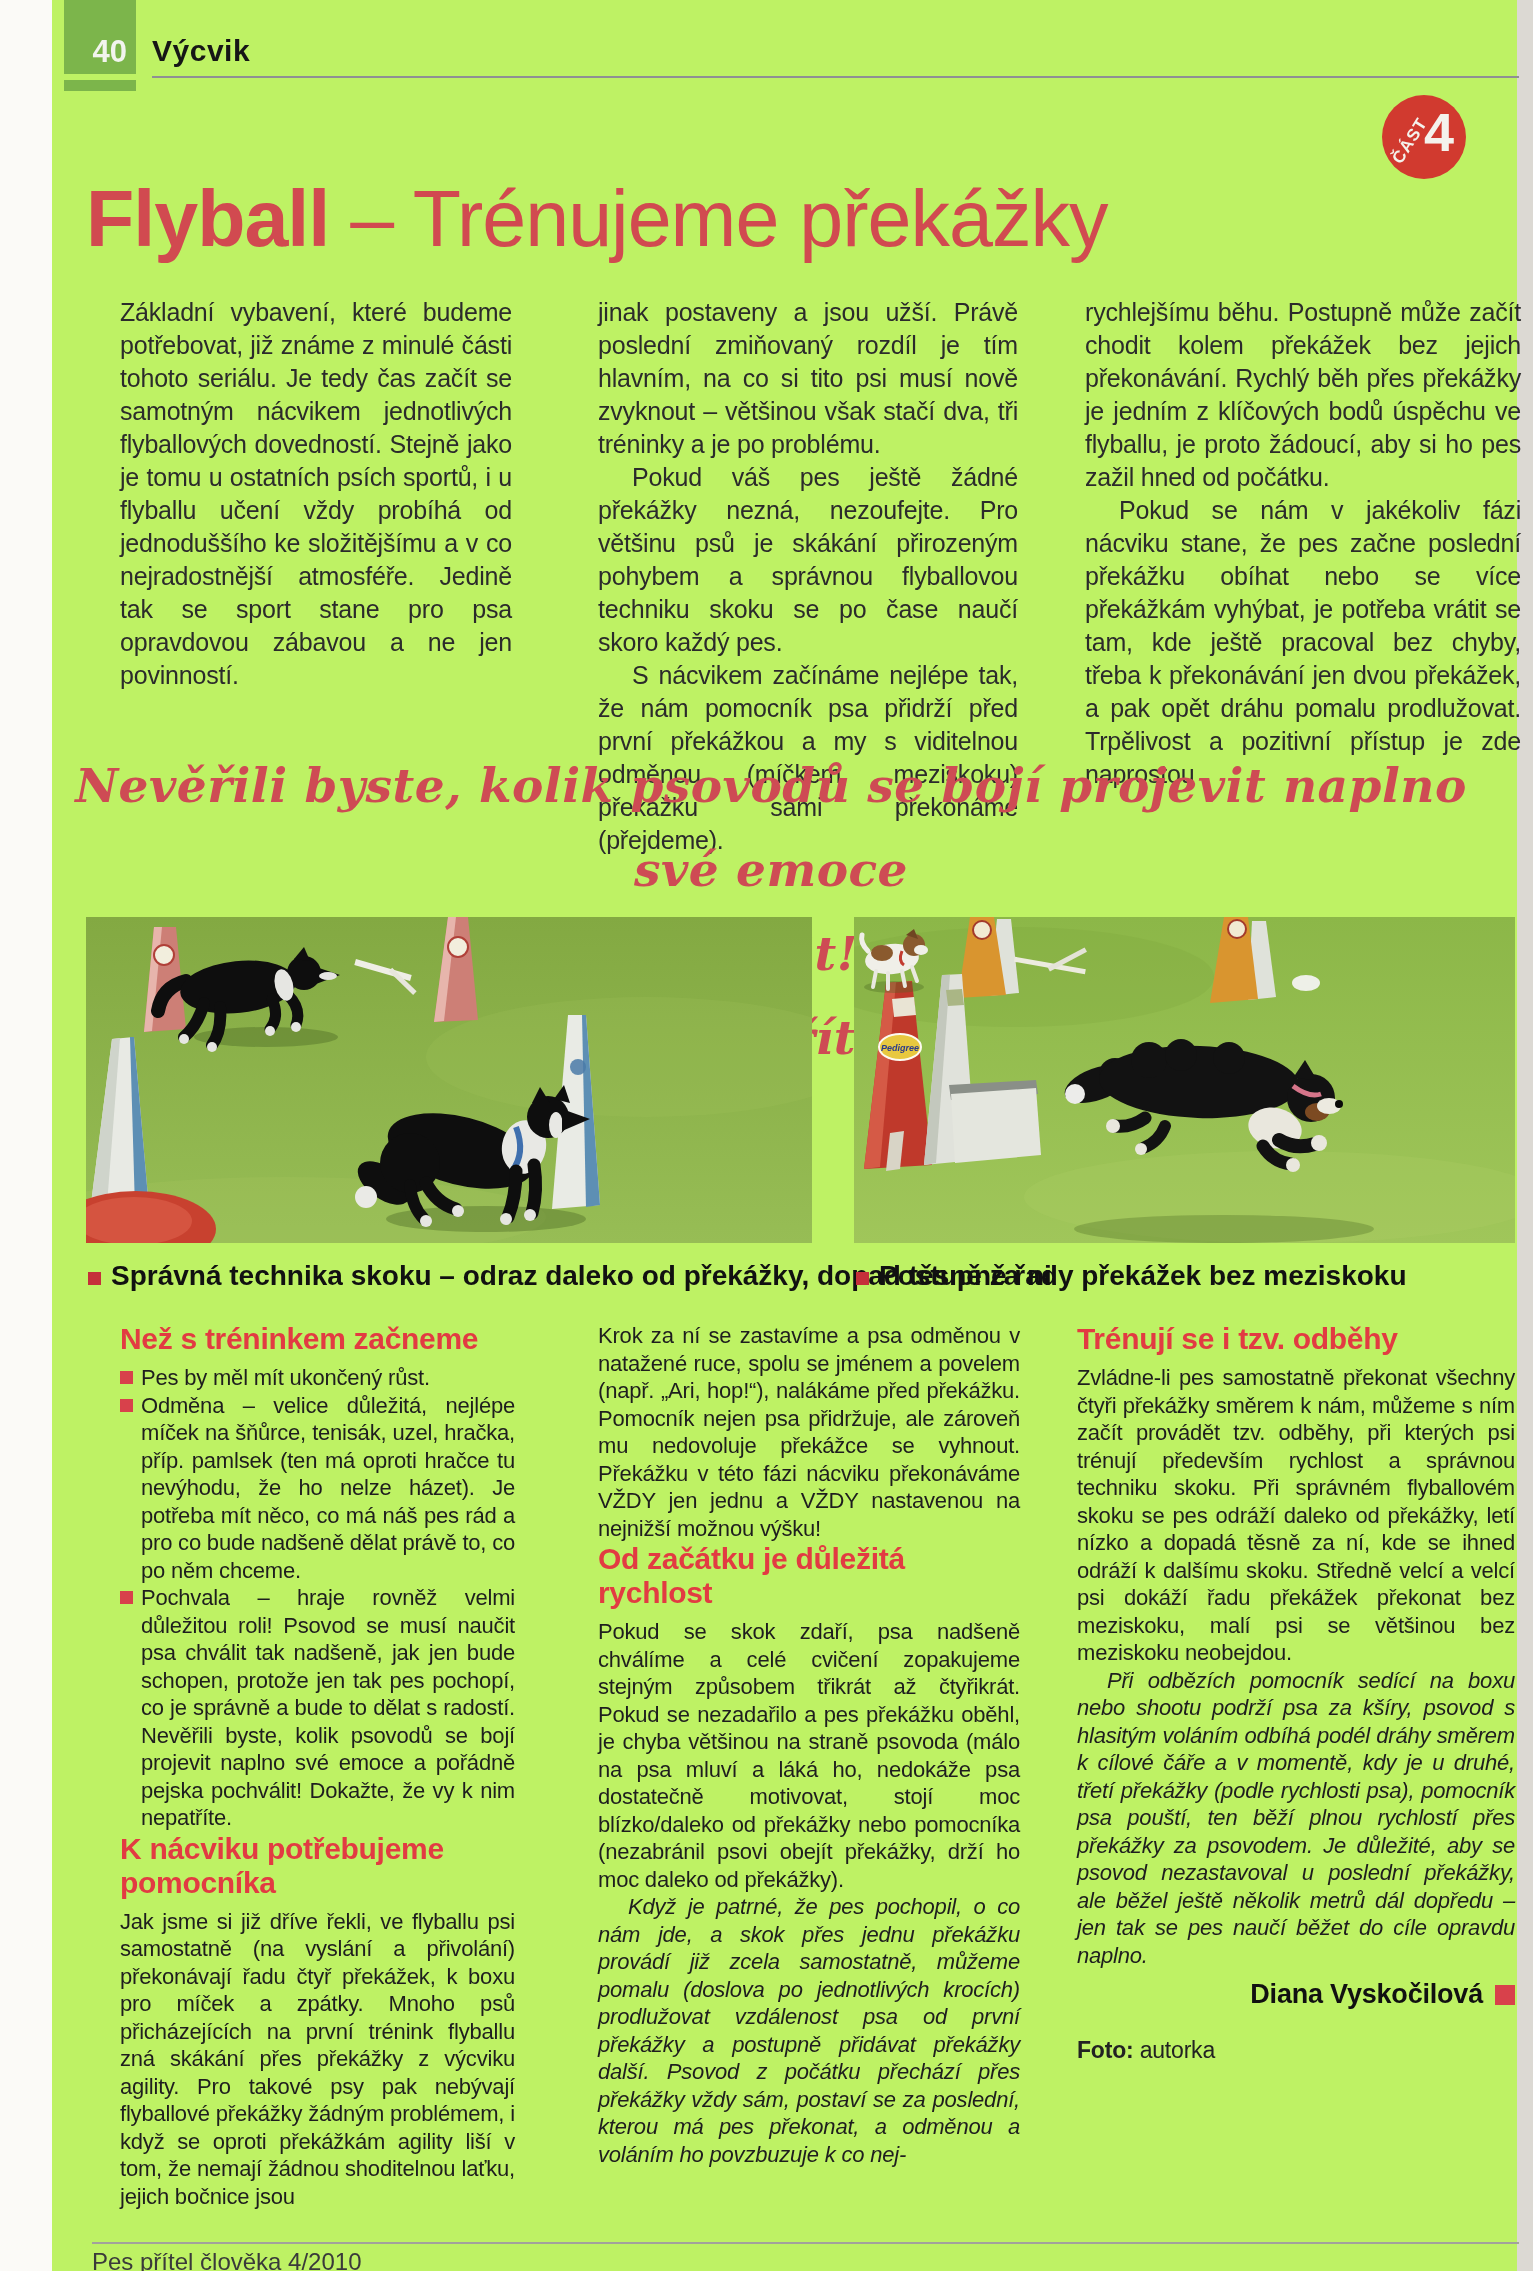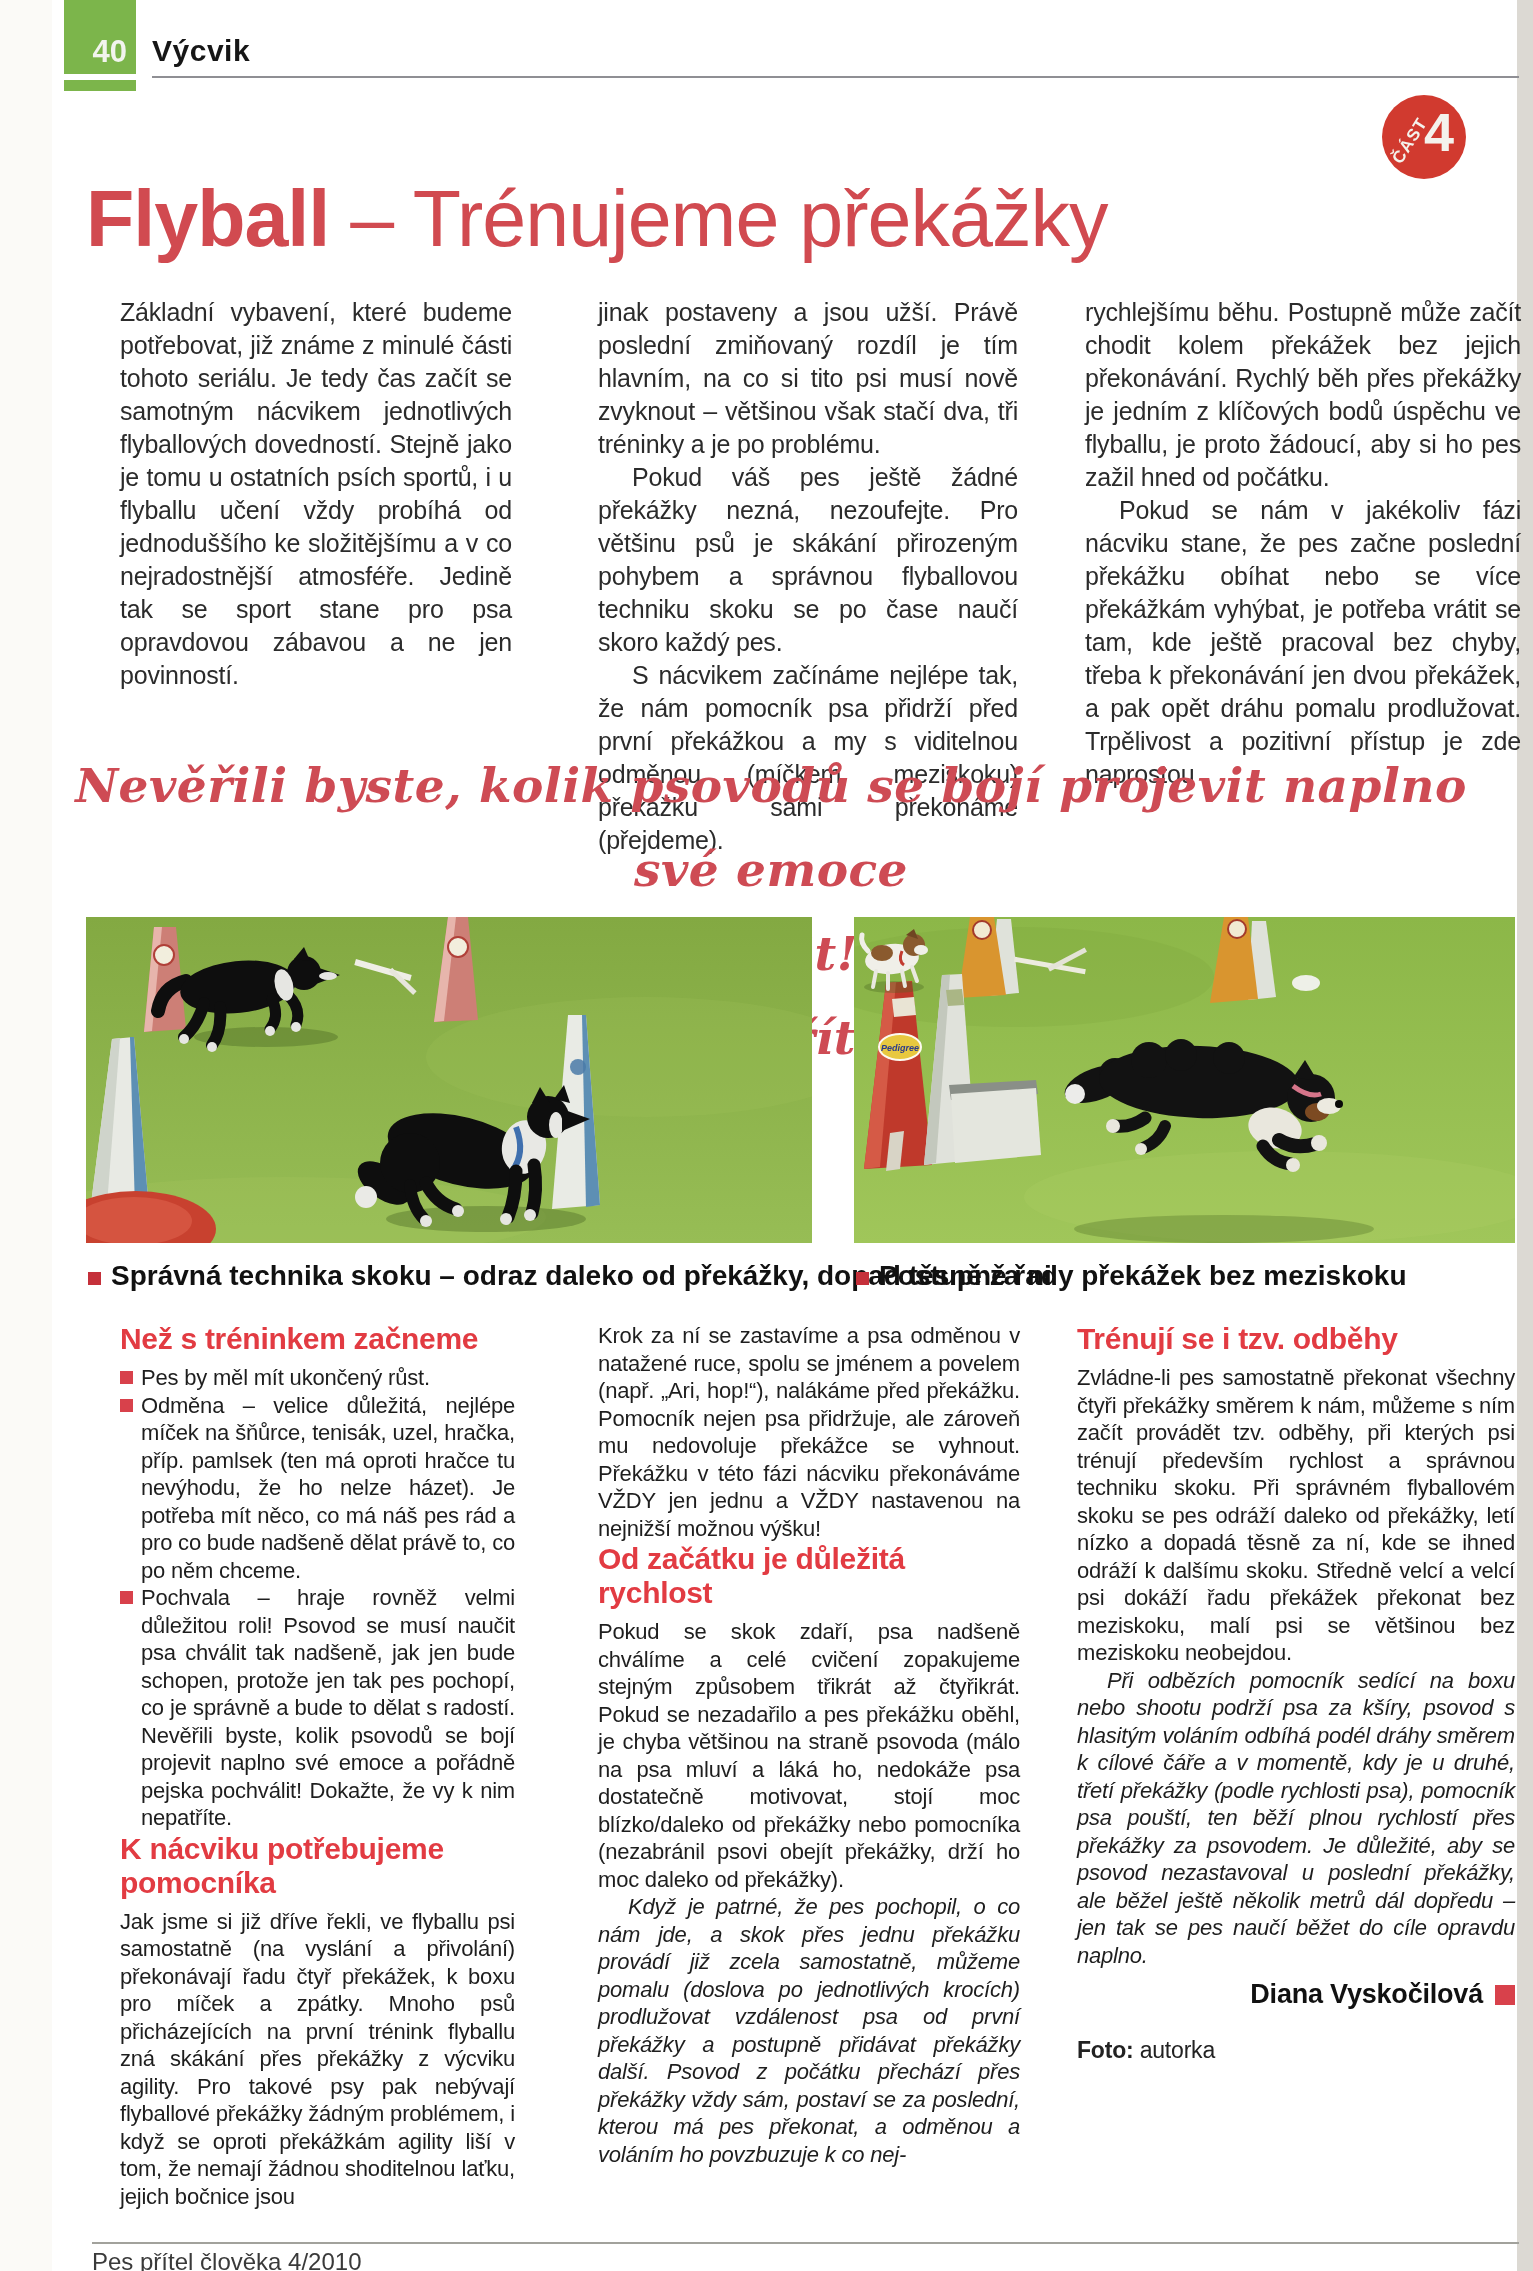--- a/index.html
+++ b/index.html
@@ -1,16 +1,16 @@
 <!DOCTYPE html>
 <html lang="cs"><head>
 <meta charset="utf-8">
 <style>
   html,body{margin:0;padding:0;background:#c9c6c0;}
-  #page{position:relative;width:1533px;height:2271px;background:#ffffff;overflow:hidden;
+  #page{position:relative;width:1533px;height:2271px;background:#bef264;overflow:hidden;
         font-family:"Liberation Sans",sans-serif;color:#222;}
   .scan-left{position:absolute;left:0;top:0;width:52px;height:2271px;background:#fbfaf7;}
   .scan-right{position:absolute;right:0;top:0;width:16px;height:2271px;background:#dcd9d3;}
   
   .pagenum-box{position:absolute;left:64px;top:0;width:72px;height:74px;background:#7cb54b;}
   .pagenum{position:absolute;right:9px;bottom:4px;color:#f2f4ee;font-weight:bold;font-size:31px;}
   .pagenum-strip{position:absolute;left:64px;top:80px;width:72px;height:11px;background:#7cb54b;}
   .section-label{position:absolute;left:152px;top:34px;font-size:30px;font-weight:bold;color:#161616;letter-spacing:.5px;}
   .header-rule{position:absolute;left:152px;top:76px;width:1367px;height:2px;background:#8f8f94;}
   

